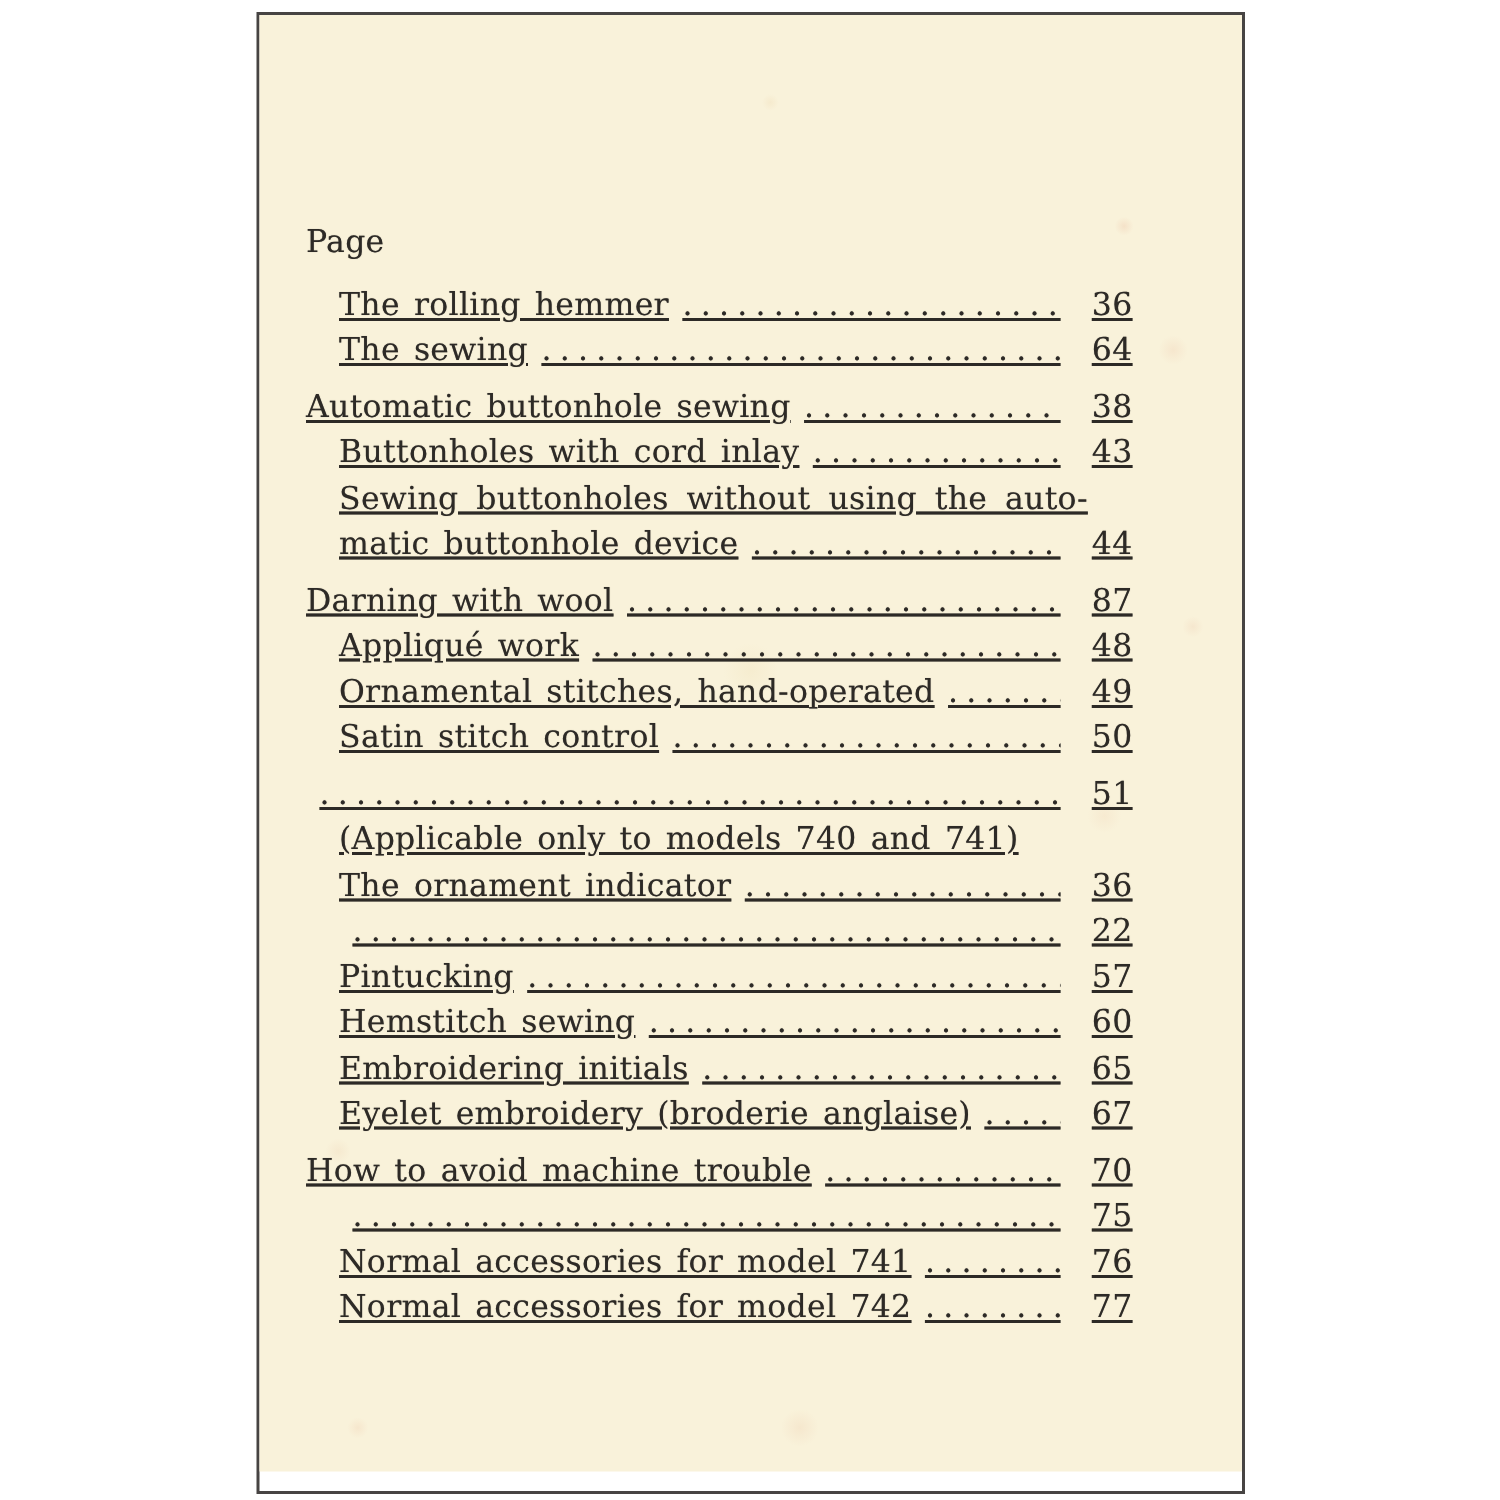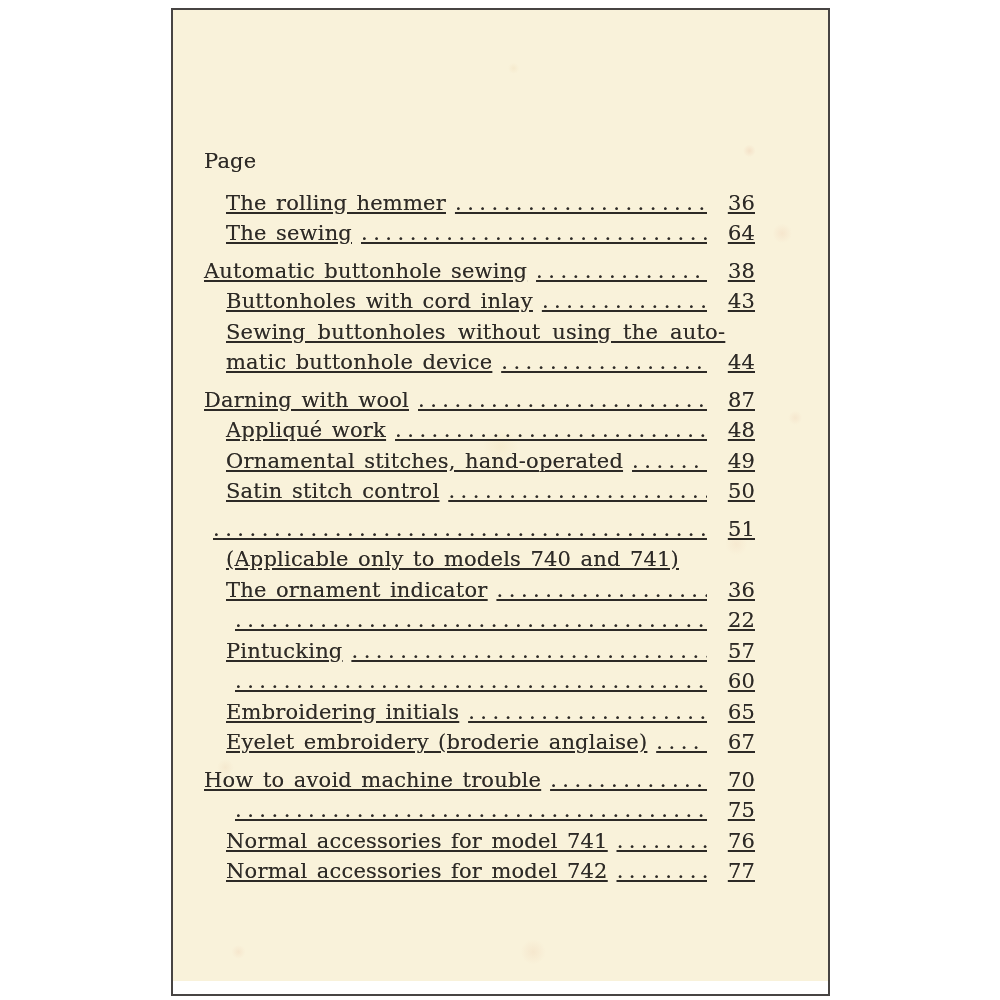--- a/index.html
+++ b/index.html
@@ -138,20 +138,21 @@
           <div class="toc-row indent">
     <span class="leader" aria-hidden="true">............................................................</span>
     <span class="pagenum">22</span>
   </div>
           <div class="toc-row indent">
     <span class="label">Pintucking</span>
     <span class="leader" aria-hidden="true">............................................................</span>
     <span class="pagenum">57</span>
   </div>
           <div class="toc-row indent">
+    <span class="label">Hemstitch sewing</span>
     <span class="leader" aria-hidden="true">............................................................</span>
     <span class="pagenum">60</span>
   </div>
           <div class="toc-row indent">
     <span class="label">Embroidering initials</span>
     <span class="leader" aria-hidden="true">............................................................</span>
     <span class="pagenum">65</span>
   </div>
           <div class="toc-row indent">
     <span class="label">Eyelet embroidery (broderie anglaise)</span>

